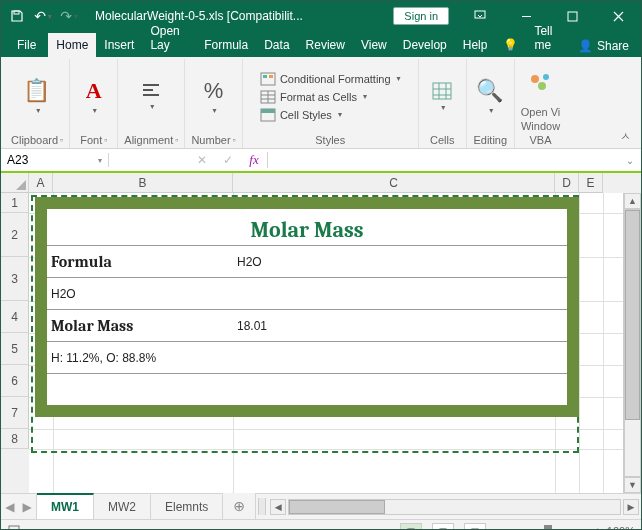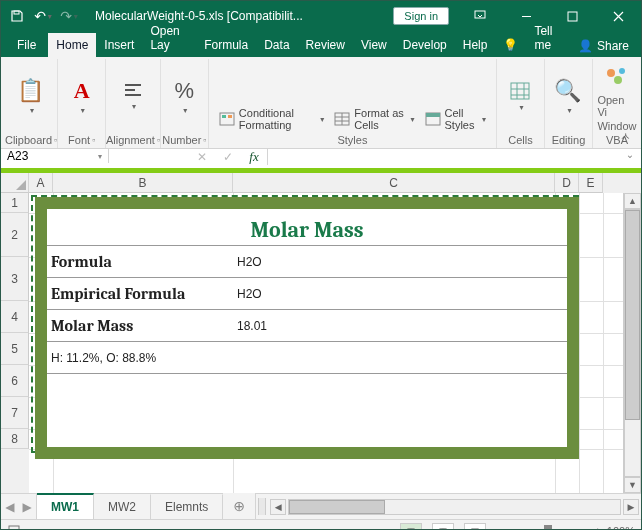--- a/index.html
+++ b/index.html
@@ -17,44 +17,44 @@
 .rtab.active{background:#f3f3f3;color:#0f172a}
 .rtab-spacer{flex:1}
 .rtab-r{display:flex;align-items:center;gap:4px;padding:0 8px 4px;font-size:12px}
 .ribbon{height:92px;background:#f3f3f3;border-bottom:1px solid #d4d4d4;display:flex;padding:2px 0 0 4px;position:relative}
 .rgroup{border-right:1px solid #e0e0e0;padding:2px 6px 0;display:flex;flex-direction:column;align-items:center;justify-content:space-between;min-width:48px}
 .rgroup-body{flex:1;display:flex;flex-direction:column;align-items:center;justify-content:center;gap:2px}
 .rgroup-label{font-size:11px;color:#666;padding:2px 0;display:flex;align-items:center;gap:2px}
 .dlg{font-size:9px;color:#888}
 .big-ico{font-size:22px;color:#555}
 .ddarr{font-size:8px;color:#666;margin-left:2px}
-.styles-col{display:flex;flex-direction:row;gap:2px;align-items:flex-end;font-size:11px;color:#444}
+.styles-col{display:flex;flex-direction:column;gap:2px;align-items:flex-start;font-size:11px;color:#444}
 .styles-row{display:flex;align-items:center;gap:4px;padding:1px 4px}
 .sico{width:16px;height:14px;display:inline-block}
 .rib-collapse{position:absolute;right:4px;bottom:2px;font-size:11px;color:#666;padding:2px 6px}
-.namebox-row{height:24px;background:#fff;border-bottom:5px solid #84cc16;display:flex;align-items:flex-start}
+.namebox-row{height:24px;background:#fff;border-bottom:2px solid #84cc16;display:flex;align-items:center}
 .namebox{width:108px;border-right:1px solid #d4d4d4;display:flex;align-items:center;padding:0 6px;font-size:12px;justify-content:space-between}
 .nb-dd{font-size:8px;color:#888}
 .fx-btns{display:flex;align-items:center;border-right:1px solid #d4d4d4;color:#bbb}
 .fx-btn{width:26px;text-align:center;font-size:12px}
-.fx-lbl{width:26px;text-align:center;font-style:italic;font-family:"Times New Roman";font-size:13px;color:#14532d}
+.fx-lbl{width:26px;text-align:center;font-style:italic;font-family:"Times New Roman";font-size:13px;color:#a21caf}
 .fbar{flex:1}
 .fbar-exp{width:22px;display:flex;align-items:center;justify-content:center;font-size:10px;color:#888}
 .grid-area{background:#fff;height:320px;display:flex;flex-direction:column}
 .ghead{display:flex;height:20px;background:#f0f0f0;font-size:12px;color:#555}
 .corner{width:28px;border-right:1px solid #d4d4d4;border-bottom:1px solid #ccc;background:#f0f0f0;position:relative}
 .corner:after{content:"";position:absolute;right:2px;bottom:2px;border:5px solid transparent;border-right-color:#b0b0b0;border-bottom-color:#b0b0b0}
 .ch{border-right:1px solid #d4d4d4;border-bottom:1px solid #ccc;display:flex;align-items:center;justify-content:center;background:#f0f0f0}
 .gbody{display:flex;flex:1;overflow:hidden}
 .rhs{width:28px;display:flex;flex-direction:column;background:#f0f0f0}
 .rh{border-right:1px solid #ccc;border-bottom:1px solid #d4d4d4;display:flex;align-items:center;justify-content:center;font-size:12px;color:#555}
 .cells{flex:1;position:relative;background:#fff}
 .cgrid{position:absolute;inset:0}
 .gl{position:absolute;background:#e0e0e0}
-.banner{position:absolute;left:6px;top:4px;right:44px;background:#6b8e3e;padding:12px;height:262px}
+.banner{position:absolute;left:6px;top:4px;right:44px;background:#6b8e3e;padding:12px;height:220px}
 .banner-in{background:#fff;height:100%;display:flex;flex-direction:column}
 .btitle{text-align:center;color:#1a7a4a;font-weight:bold;font-size:22px;padding:8px 0 2px;font-family:Cambria,Georgia,serif}
 .bsub{text-align:center;color:#1a7a4a;font-weight:bold;font-size:19px;padding:2px 0 8px;font-family:Cambria,Georgia,serif}
 .btable{border-top:1px solid #999}
 .brow{display:flex;border-bottom:1px solid #999;height:32px;align-items:center}
 .brow .lab{width:186px;font-weight:bold;font-size:16px;padding-left:4px;font-family:Cambria,Georgia,serif;color:#222}
 .brow .val{flex:1;font-size:12px;color:#222;padding-left:4px}
 .marching{position:absolute;border:2px dashed #2a7a3a;pointer-events:none}
 .sheetbar{height:26px;background:#f3f3f3;border-top:1px solid #d4d4d4;display:flex;align-items:stretch;font-size:12px}
 .nav-tri{width:36px;display:flex;align-items:center;justify-content:center;gap:8px;color:#999;border-right:1px solid #d4d4d4}
@@ -316,21 +316,20 @@
       <div class="marching" style="left:2px;top:2px;width:548px;height:258px"></div>
       <div class="banner">
         <div class="banner-in">
           <div class="btitle">Molar Mass</div>
           <div class="btable">
             <div class="brow">
                 <div class="lab">Formula</div>
                 <div class="val">H2O</div>
               </div>
             <div class="brow">
-                <div class="lab">Empirical Formula</div>
                 <div class="val">H2O</div>
               </div>
             <div class="brow">
                 <div class="lab">Molar Mass</div>
                 <div class="val">18.01</div>
               </div>
             <div class="brow">
                 <div class="val">H: 11.2%, O: 88.8%</div>
               </div>
           </div>

